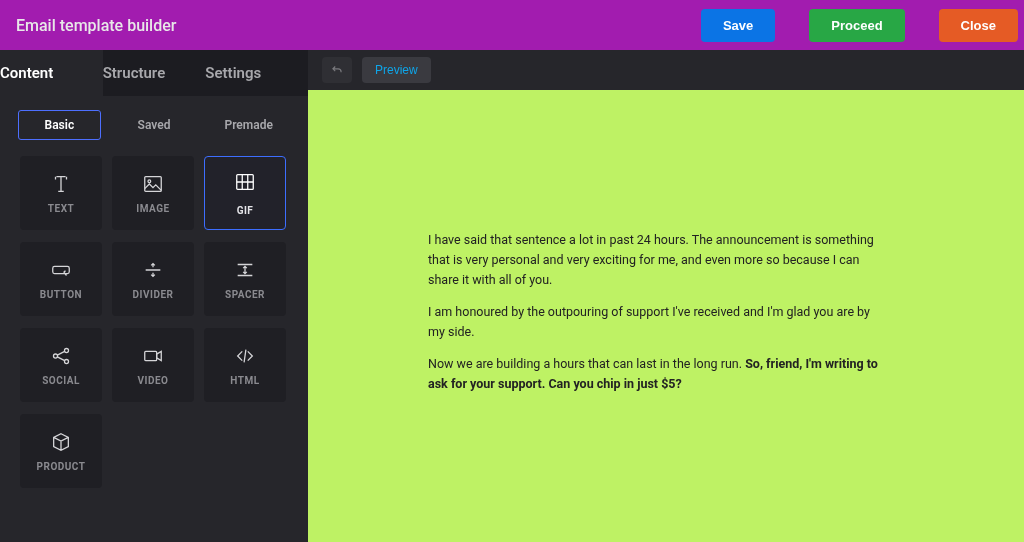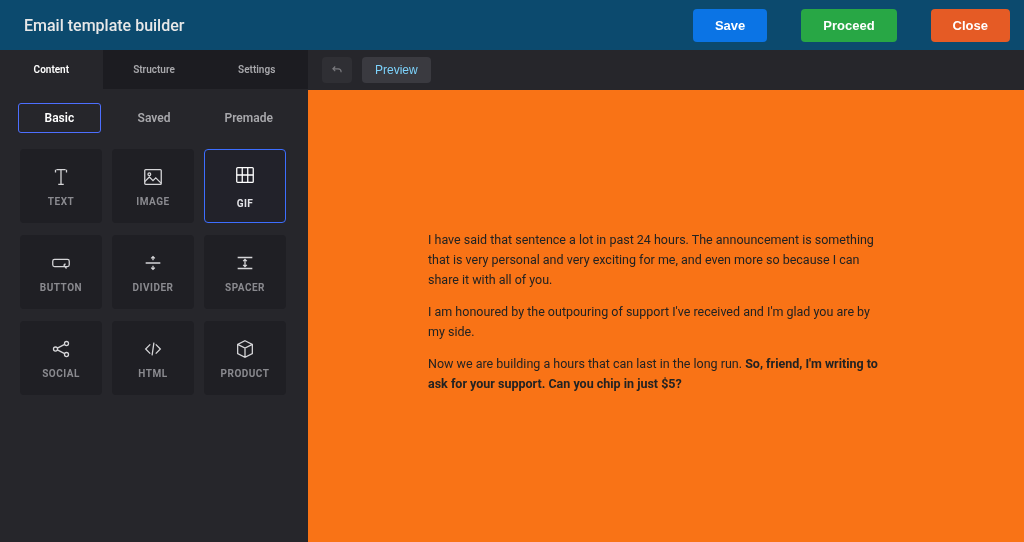--- a/index.html
+++ b/index.html
@@ -1,22 +1,22 @@
 <!DOCTYPE html>
 <html><head>
 <meta charset="utf-8">
 <style>
   * { box-sizing: border-box; margin: 0; padding: 0; }
   html, body { width: 1024px; height: 542px; font-family: -apple-system, BlinkMacSystemFont, "Segoe UI", Roboto, Arial, sans-serif; background: #fff; overflow: hidden; }
   .topbar {
     height: 50px;
-    background: #0c4a6e;
+    background: #a21caf;
     display: flex;
     align-items: center;
-    padding: 0 14px;
+    padding: 0 6px;
   }
   .topbar-title {
     color: #e8e8e8;
     font-size: 16px;
     font-weight: 500;
     margin-left: 10px;
   }
   .topbar-actions {
     margin-left: auto;
     display: flex;
@@ -43,24 +43,24 @@
     background: #26262b;
     display: flex;
     flex-direction: column;
   }
   .main-tabs {
     display: flex;
     background: #1c1c21;
   }
   .main-tab {
     flex: 1;
-    text-align: center;
+    text-align: left;
     padding: 14px 0;
     color: #a8a8ac;
-    font-size: 10px;
+    font-size: 15px;
     font-weight: 600;
     cursor: pointer;
   }
   .main-tab.active {
     background: #26262b;
     color: #fff;
   }
 
   .sub-tabs {
     display: flex;
@@ -131,31 +131,31 @@
   .undo-btn {
     width: 30px; height: 26px;
     background: #2f2f34;
     border-radius: 4px;
     display: flex; align-items: center; justify-content: center;
     cursor: pointer;
   }
   .undo-btn svg { width: 14px; height: 14px; stroke: #7a7a7e; fill: none; stroke-width: 2; }
   .preview-btn {
     background: #3a3a40;
-    color: #7dd3fc;
+    color: #0ea5e9;
     font-size: 12px;
     padding: 6px 13px;
     border-radius: 4px;
     border: none;
     cursor: pointer;
   }
 
   .canvas {
     flex: 1;
-    background: #f97316;
+    background: #bef264;
     padding: 140px 40px 40px 120px;
     overflow: auto;
   }
   .email-body {
     max-width: 460px;
     color: #222;
     font-size: 12.5px;
     line-height: 1.6;
   }
   .email-body p { margin-bottom: 12px; }
@@ -239,20 +239,27 @@
       <div class="block">
         <svg viewBox="0 0 24 24">
             <circle cx="6" cy="12" r="2.2"></circle>
             <circle cx="18" cy="6" r="2.2"></circle>
             <circle cx="18" cy="18" r="2.2"></circle>
             <path d="M8 11l8-4M8 13l8 4"></path>
           </svg>
         <span class="block-label">SOCIAL</span>
       </div>
 
+      <div class="block">
+        <svg viewBox="0 0 24 24">
+            <rect x="3" y="7" width="13" height="10" rx="1"></rect>
+            <path d="M16 10l5-3v10l-5-3z"></path>
+          </svg>
+        <span class="block-label">VIDEO</span>
+      </div>
 
       <div class="block">
         <svg viewBox="0 0 24 24">
             <path d="M9 7l-5 5 5 5M15 7l5 5-5 5M13 5l-2 14"></path>
           </svg>
         <span class="block-label">HTML</span>
       </div>
 
       <div class="block">
         <svg viewBox="0 0 24 24">

